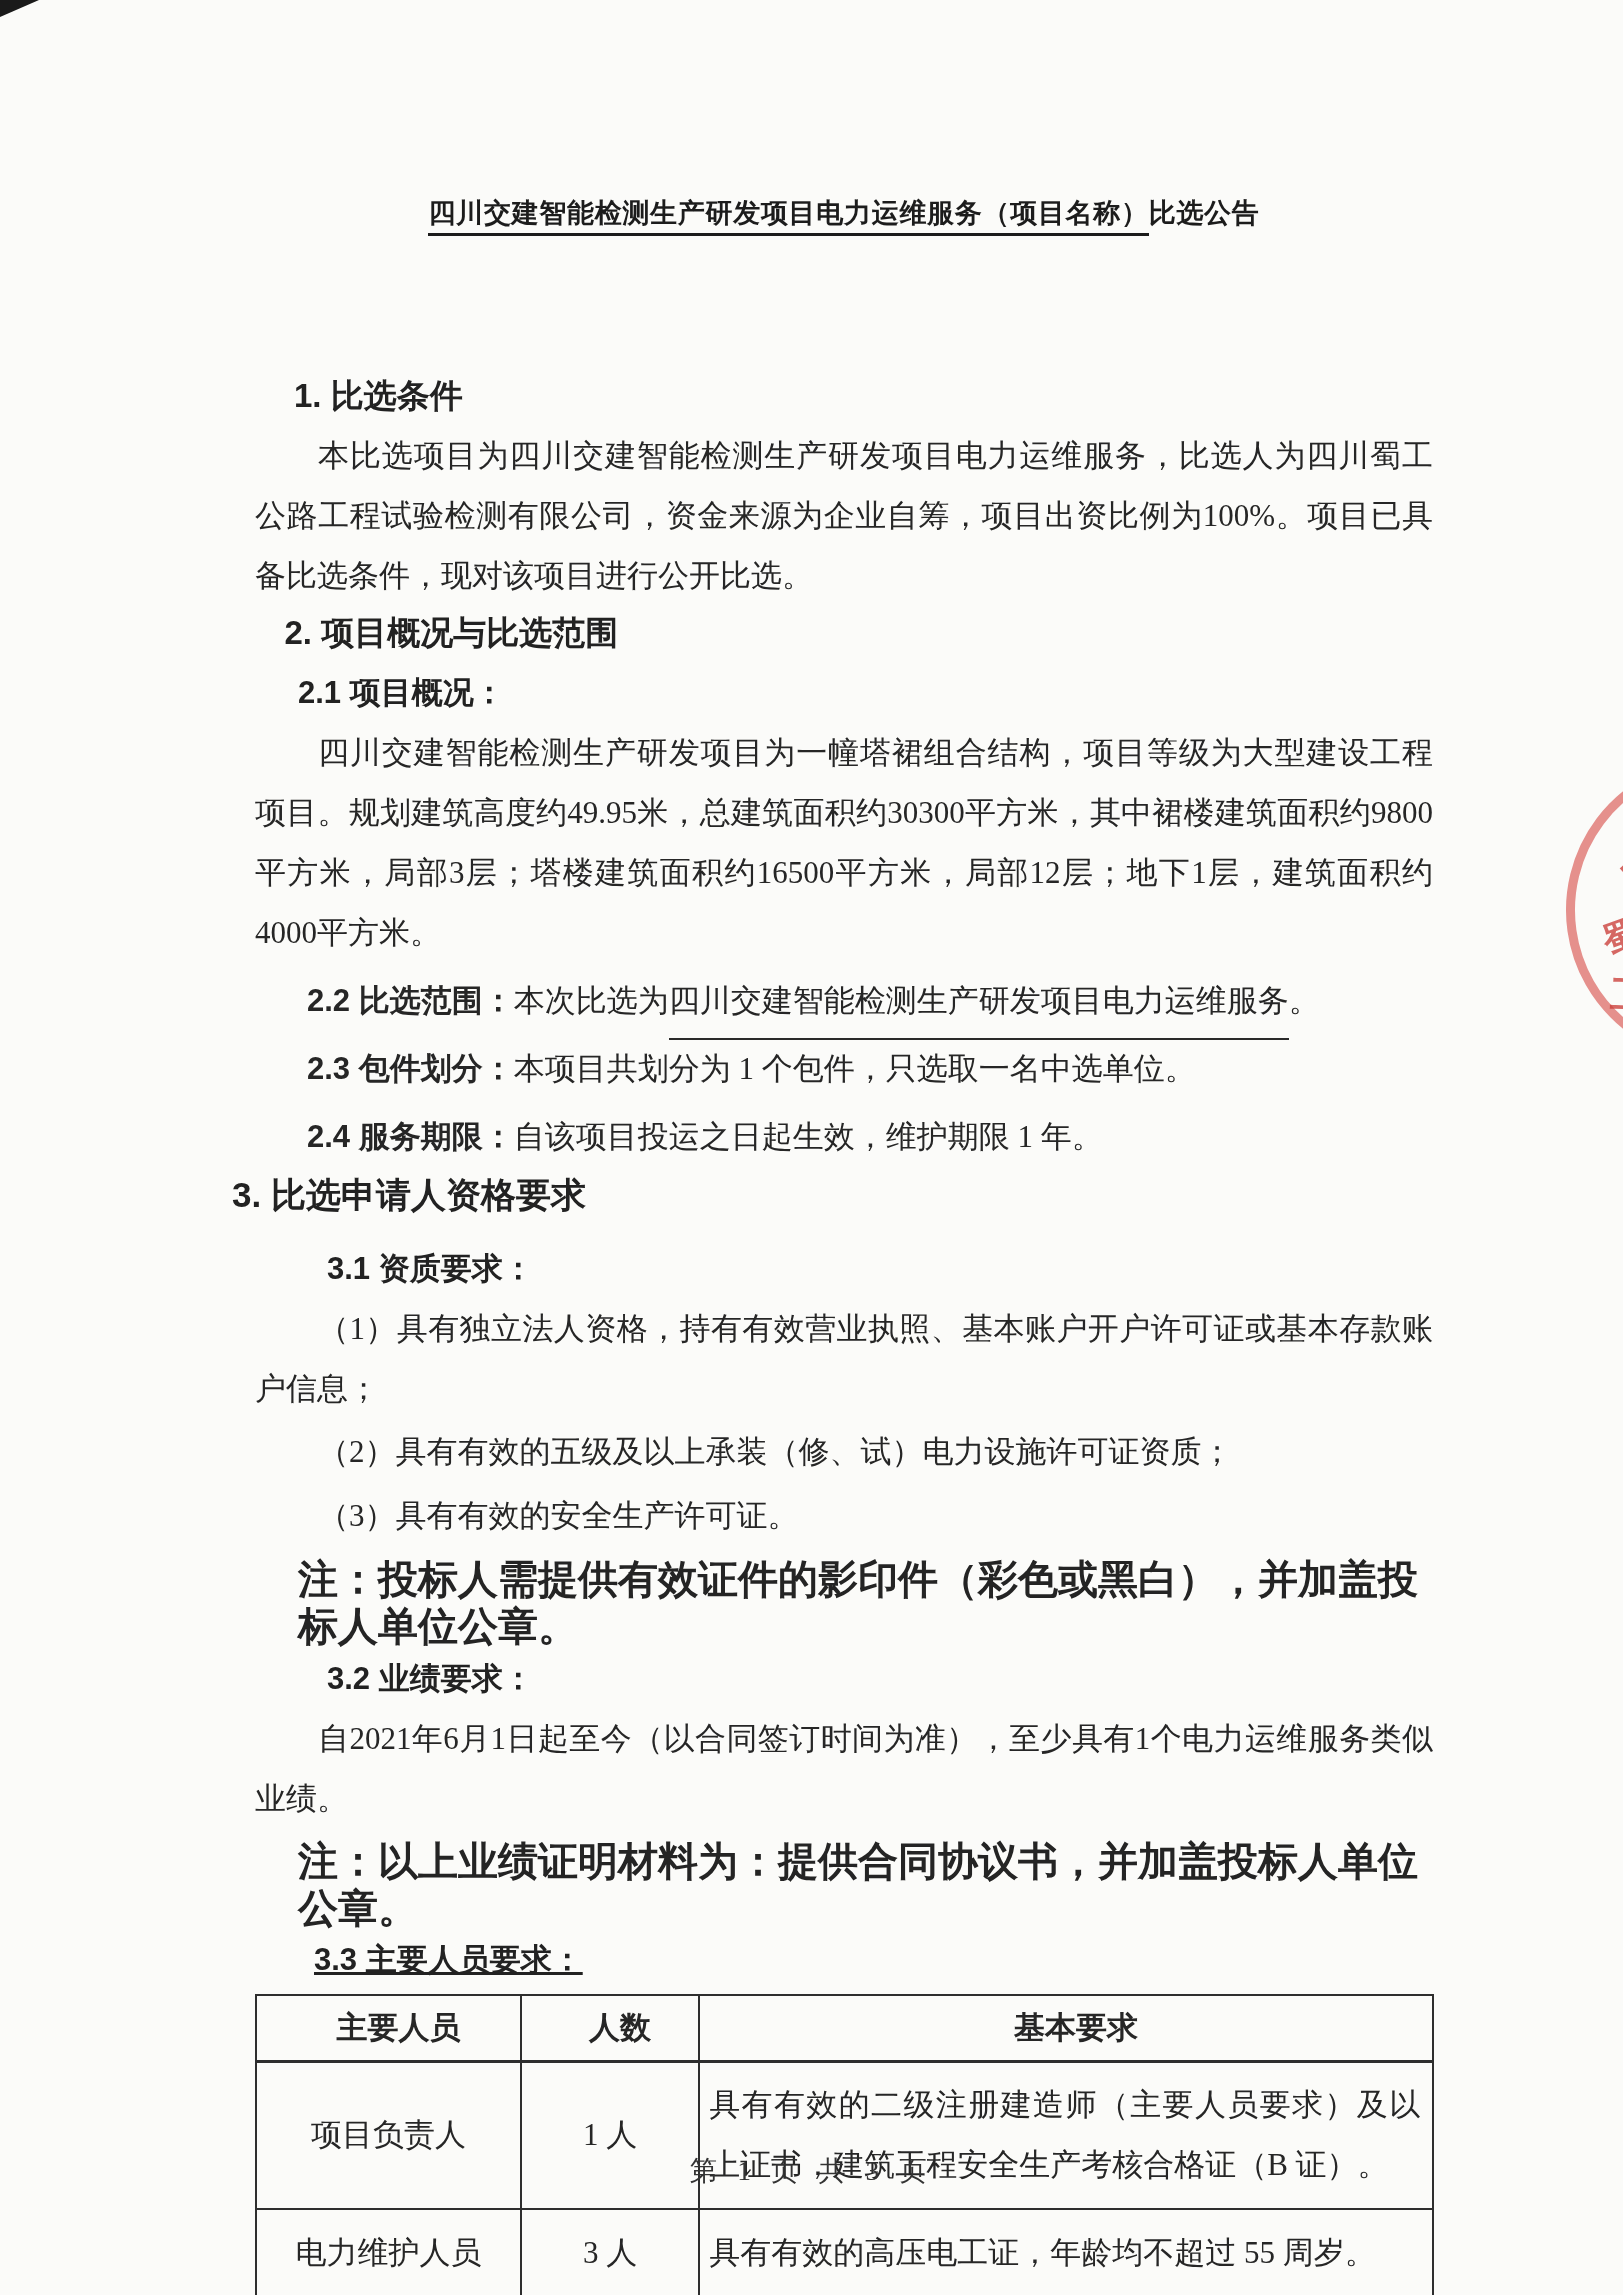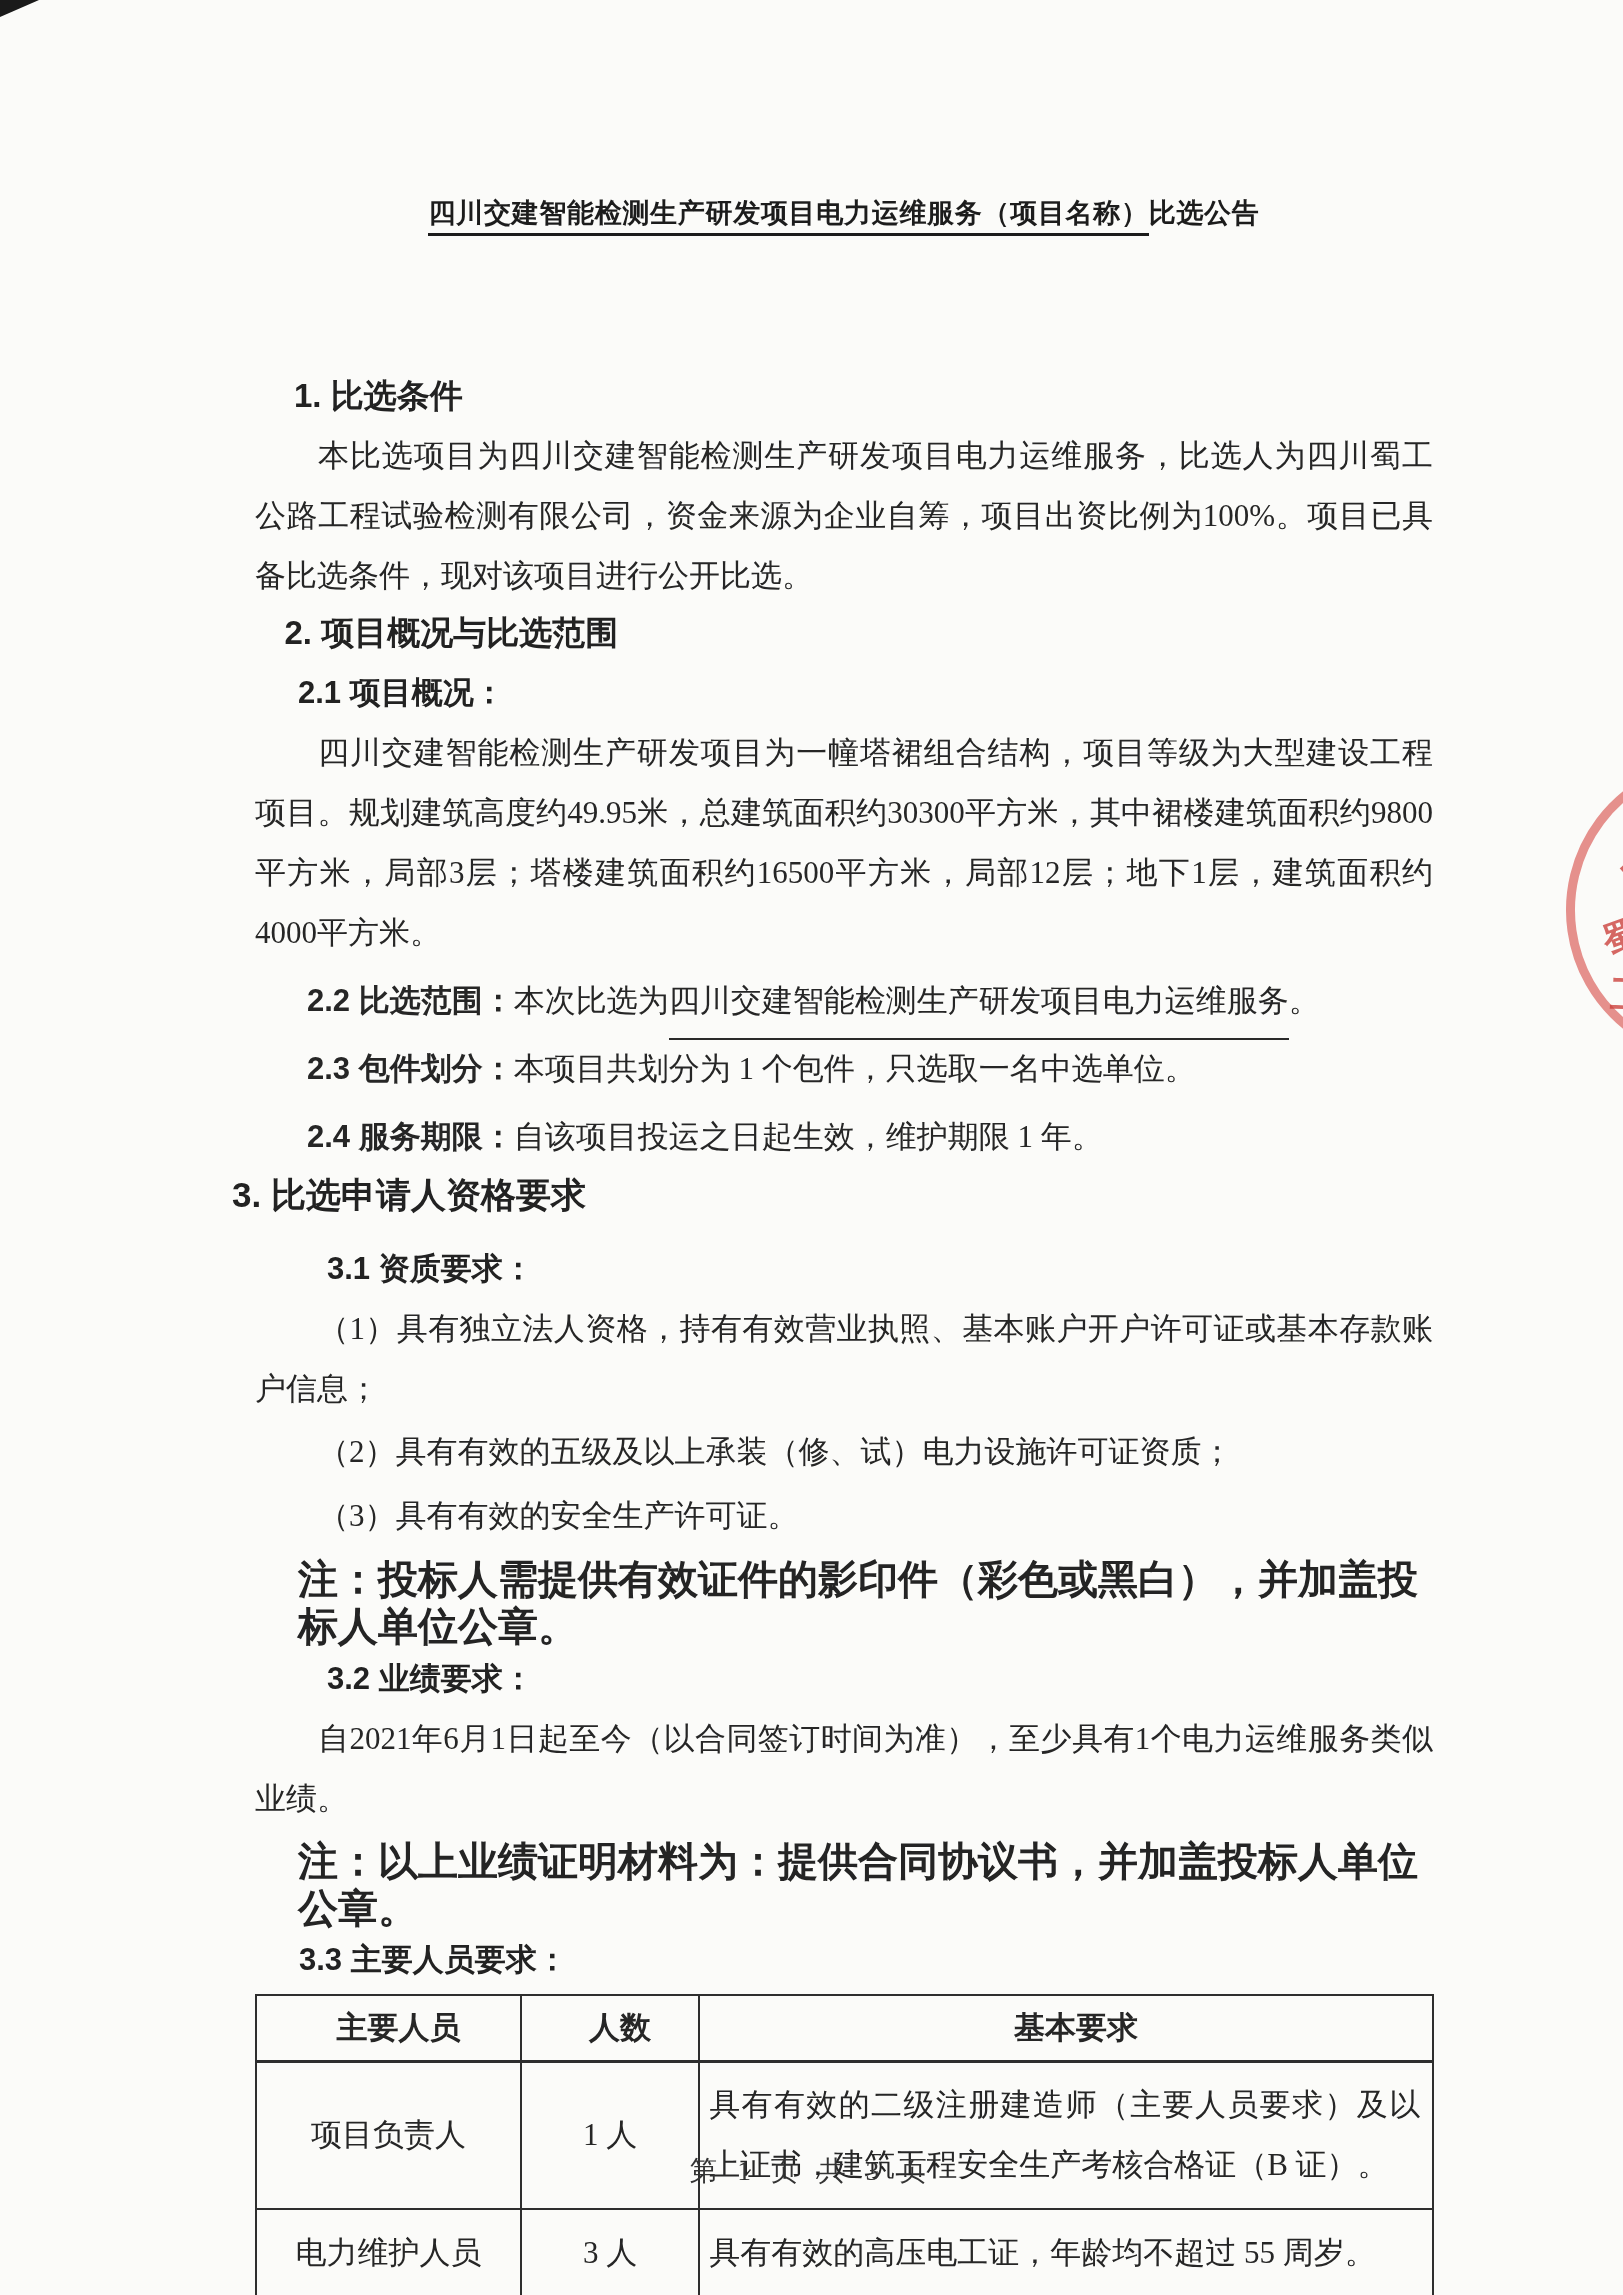--- a/index.html
+++ b/index.html
@@ -38,21 +38,21 @@
     font-size:33px;
     line-height:52px;
     color:#222;
   }
   .h-s1{margin-top:131px;margin-left:39px;}
   .h-s2{margin-top:1.3px;margin-left:29.5px;}
   .h-s21{margin-top:7.9px;margin-left:43px;font-size:31px;}
   .h-s3{margin-top:0;margin-left:-23px;font-size:35px;line-height:56px;}
   .h-s31{margin-top:20px;margin-left:72px;font-size:31px;}
   .h-s32{margin-top:3.9px;margin-left:72px;font-size:31px;}
-  .h-s33{margin-top:2.6px;margin-left:44px;font-size:31px;line-height:50px;}
+  .h-s33{margin-top:2.6px;margin-left:59px;font-size:31px;line-height:50px;text-decoration:underline;}
   
   .para{
     margin:3.9px 0 0 0;
     font-size:31px;
     line-height:60px;
     text-align:justify;
     text-indent:63px;
     color:#262626;
   }
   .line{

